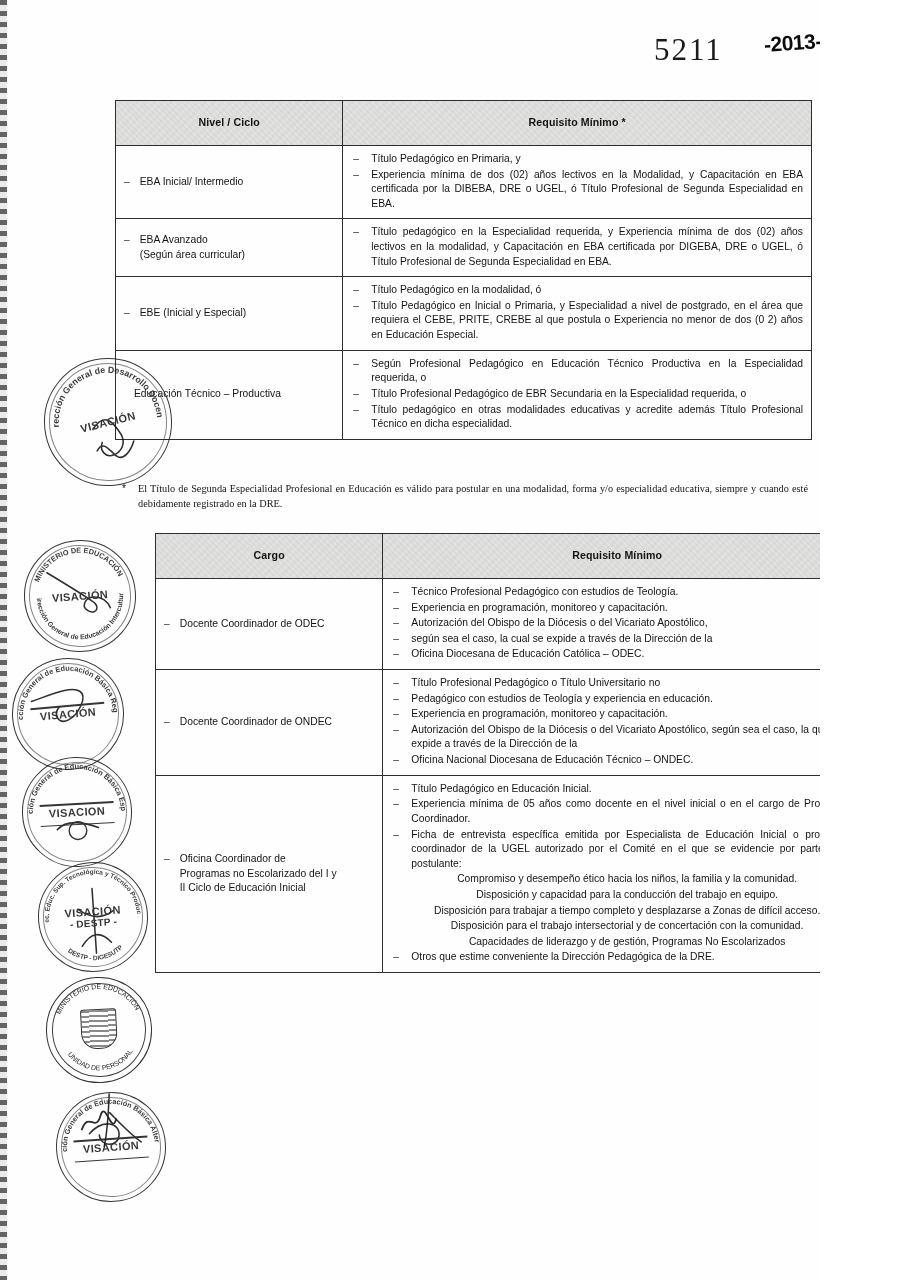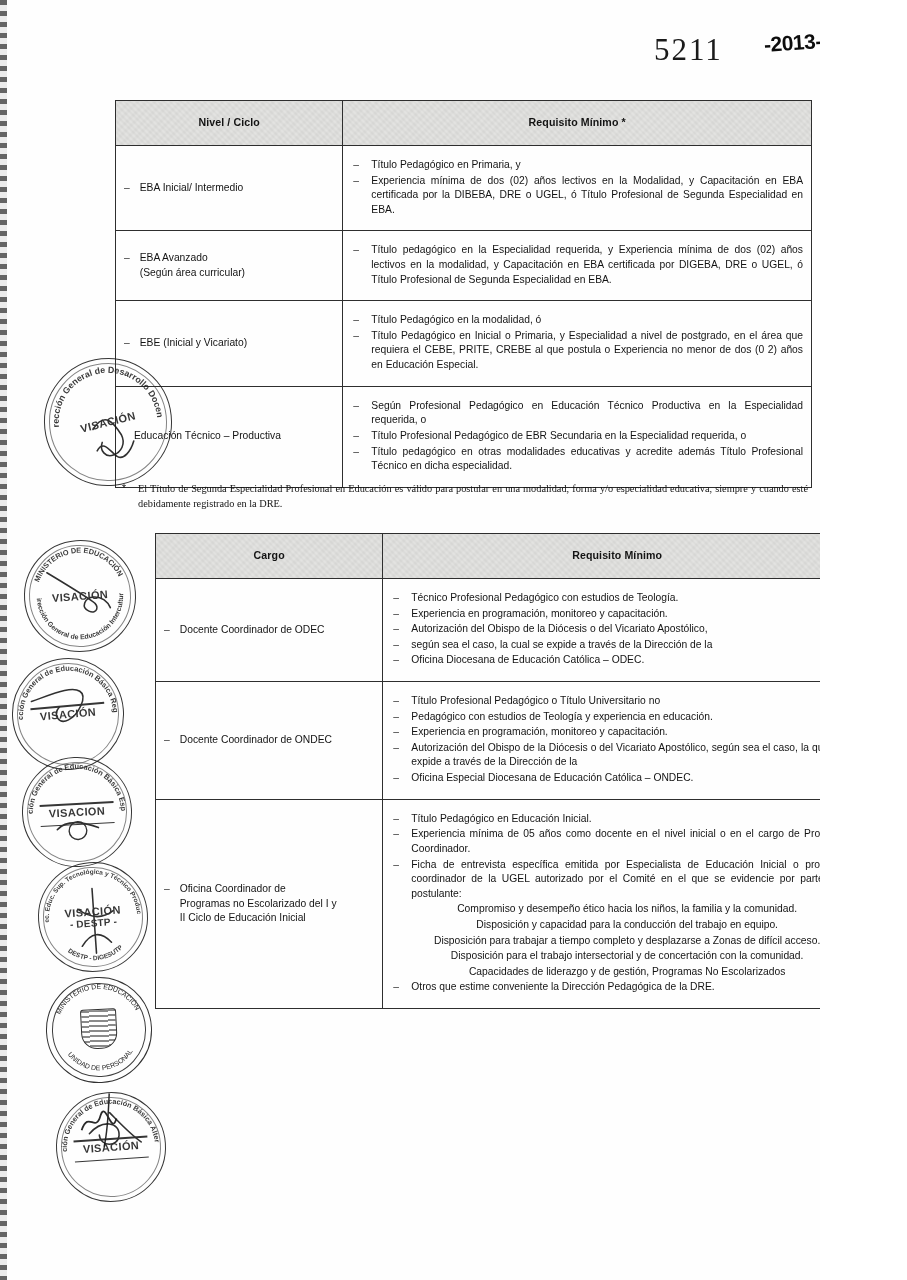--- a/index.html
+++ b/index.html
@@ -65,21 +65,21 @@
     position: absolute;
     border-collapse: collapse;
     table-layout: fixed;
     font-size: 10.3px;
     line-height: 1.42;
     color: #131313;
   }
   .tbl td, .tbl th {
     border: 1px solid #2e2e2e;
     vertical-align: middle;
-    padding: 12px 8px;
+    padding: 6px 8px;
   }
   .tbl thead th {
     background: #e3e3e1;
     background-image:
       repeating-linear-gradient(45deg, rgba(0,0,0,.035) 0 2px, transparent 2px 4px),
       repeating-linear-gradient(-45deg, rgba(0,0,0,.025) 0 3px, transparent 3px 6px);
     font-weight: bold;
     font-size: 10.6px;
     height: 36px;
     padding: 4px 6px;
@@ -282,21 +282,21 @@
             <ul class="reqs">
               <li class="dashed">Título pedagógico en la Especialidad requerida,  y Experiencia mínima de dos (02) años lectivos en la  modalidad, y Capacitación en EBA certificada por DIGEBA, DRE o UGEL, ó Título Profesional de Segunda Especialidad en EBA.</li>
             </ul>
           </td>
         </tr>
         <tr>
           <td class="cell-left">
             <div class="dashrow">
               <span class="dash">–</span>
               <span class="lbl">
-                <div>EBE (Inicial y Vicariato)</div>
+                <div>EBE (Inicial y Especial)</div>
               </span>
             </div>
           </td>
           <td>
             <ul class="reqs">
               <li class="dashed">Título Pedagógico en la modalidad, ó</li>
               <li class="dashed">Título Pedagógico en Inicial o Primaria, y Especialidad a nivel de postgrado, en el área que requiera el CEBE, PRITE, CREBE al que postula o  Experiencia no menor de  dos (0 2) años en Educación Especial.</li>
             </ul>
           </td>
         </tr>
@@ -364,21 +364,21 @@
                 <div>Docente Coordinador de ONDEC</div>
               </span>
             </div>
           </td>
           <td>
             <ul class="reqs">
               <li class="dashed">Título Profesional Pedagógico o Título Universitario no</li>
               <li class="dashed">Pedagógico con estudios de Teología y experiencia en educación.</li>
               <li class="dashed">Experiencia en programación, monitoreo y capacitación.</li>
               <li class="dashed">Autorización del Obispo de la Diócesis o del Vicariato Apostólico, según sea el caso, la que se expide a través de la Dirección de la</li>
-              <li class="dashed">Oficina Especial Diocesana de Educación Católica – ONDEC.</li>
+              <li class="dashed">Oficina Nacional Diocesana de Educación Técnico – ONDEC.</li>
             </ul>
           </td>
         </tr>
         <tr>
           <td class="cell-left">
             <div class="dashrow">
               <span class="dash">–</span>
               <span class="lbl">
                 <div>Oficina Coordinador de</div>
                 <div>Programas no Escolarizado del I y</div>

